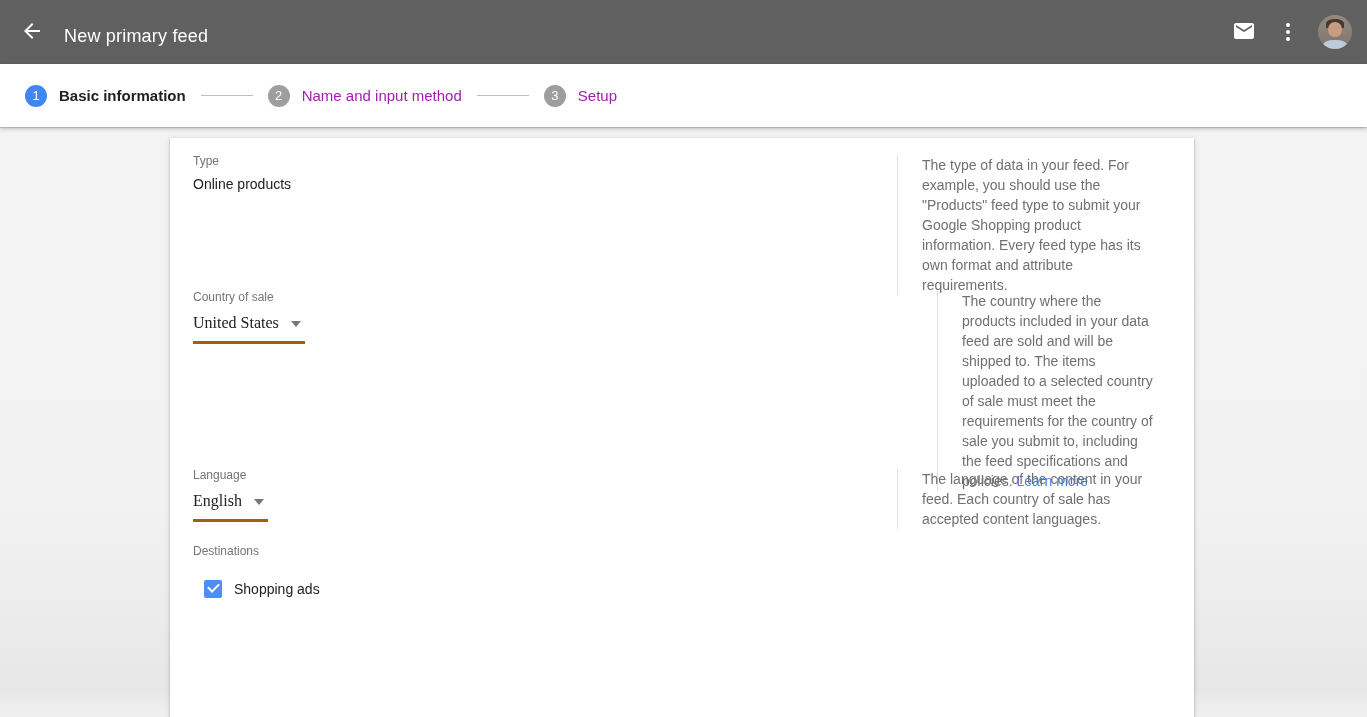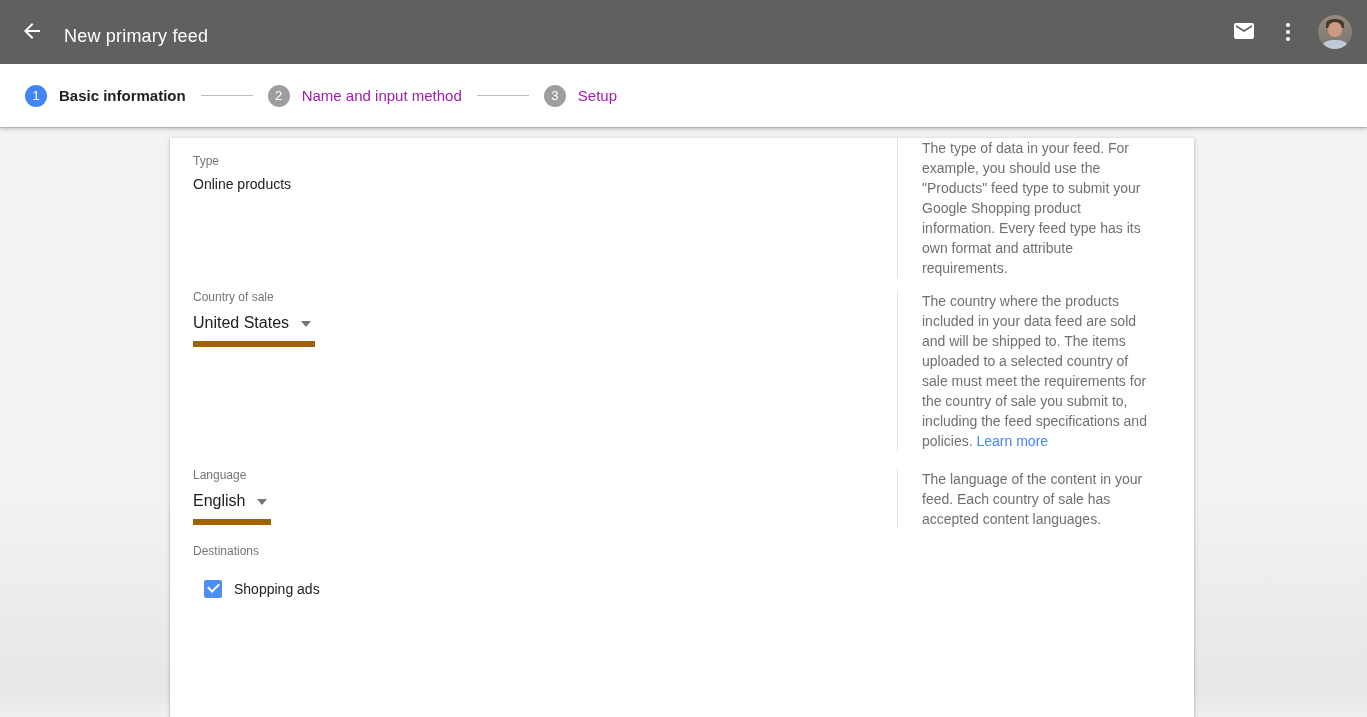--- a/index.html
+++ b/index.html
@@ -70,39 +70,39 @@
   .row { display:flex; }
   .row-left  { width:727px; padding-left:23px; }
   .row-right { flex:1; padding-right:37px; }
   .help {
     border-left:1px solid #e0e0e0; padding-left:24px;
     font-size:14px; line-height:20px; color:#707070;
   }
   .help a { color:#4285f4; text-decoration:none; display:inline-block; }
 
   .row-type     { height:144px; }
-  .row-country  { height:184px; }
+  .row-country  { height:184px;gap:40px; }
   .row-language { height:76px;  }
   .row-dest     { height:134px; }
   .row-type .row-left     { padding-top:16px; }
-  .row-type .row-right    { }
+  .row-type .row-right    { padding-top:17px; }
   .row-country .row-left  { padding-top:8px; }
   .row-country .row-right { padding-top:9px; }
   .row-language .row-left  { padding-top:2px; }
   .row-language .row-right { padding-top:3px; }
   .row-dest .row-left     { padding-top:2px; }
   .row-dest .row-right    { padding-top:2px; }
 
   .field-label { font-size:12px; line-height:14px; color:#757575; margin-bottom:8px; }
   .field-value { font-size:14px; color:#212121; }
 
   .select {
     display:inline-flex; align-items:center; gap:12px;
     font-size:16px; color:#212121; padding:2px 4px 9px 0;
-    border-bottom:6px solid #a16207; cursor:pointer;
+    border-bottom:3px solid #a16207; cursor:pointer;font-family:Liberation Serif, serif;
   }
   .caret {
     width:0; height:0; border-left:5px solid transparent; border-right:5px solid transparent;
     border-top:6px solid #757575; margin-top:2px;
   }
 
   .currency-note {
     margin-top:12px; max-width:660px; font-size:13px; line-height:20px; color:#616161;
   }
   .currency-note a { color:#4285f4; text-decoration:none; }

